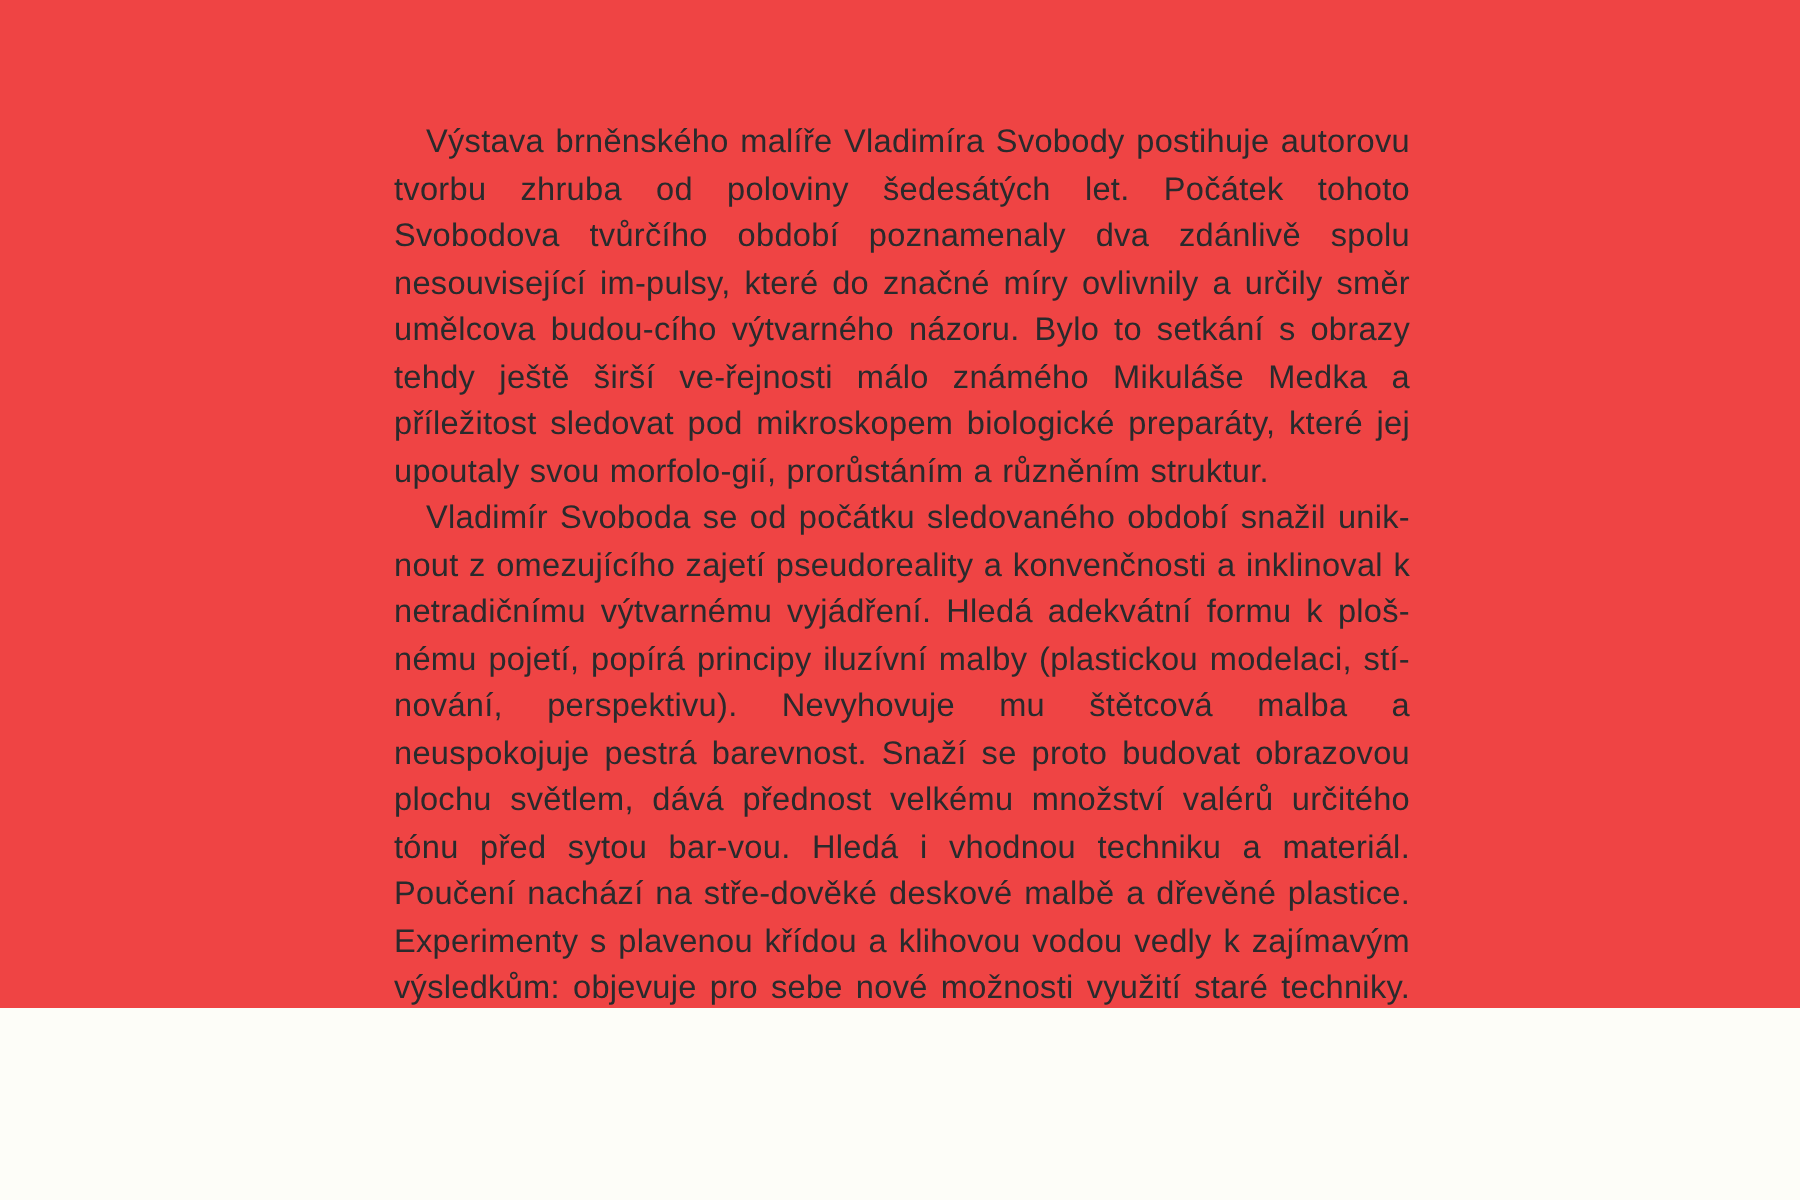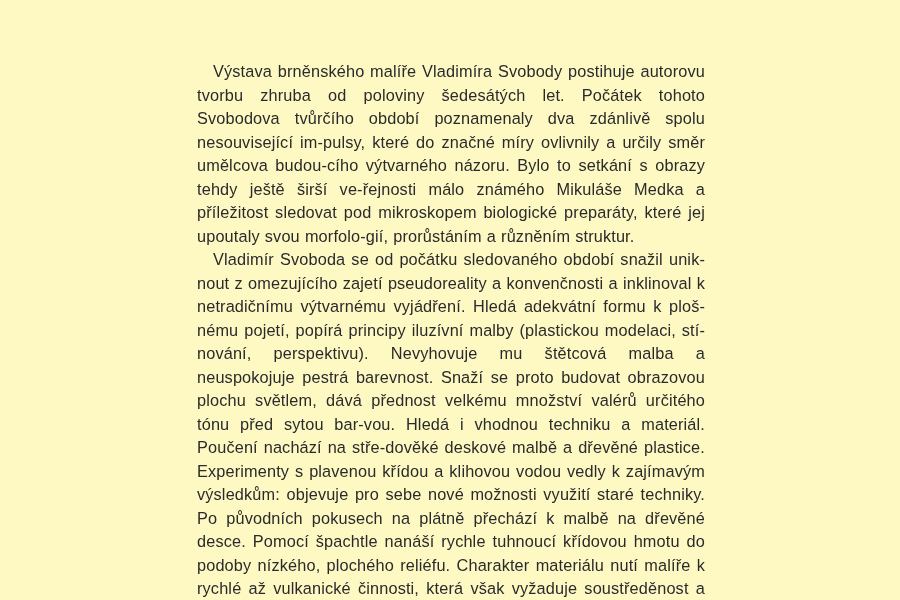--- a/index.html
+++ b/index.html
@@ -10,22 +10,22 @@
     width: 900px;
     height: 600px;
     overflow: hidden;
     background: #fdfdf8;
     font-family: "Liberation Sans", sans-serif;
   }
 
   #page {
     position: relative;
     width: 900px;
-    height: 600px;
-    background: #fef9c3;
+    height: 504px;
+    background: #ef4444;
     overflow: hidden;
   }
 
   
   #ghost-header {
     position: absolute;
     left: 248px;
     top: 38px;
     width: 300px;
     height: 20px;

